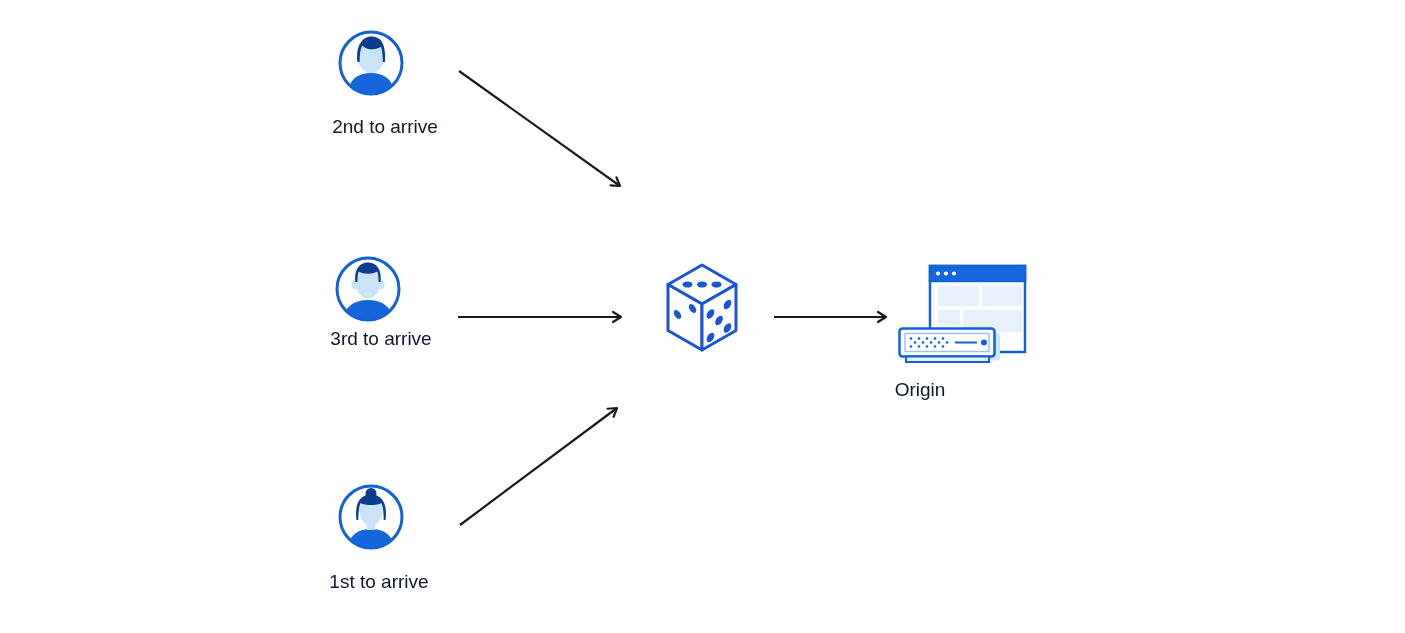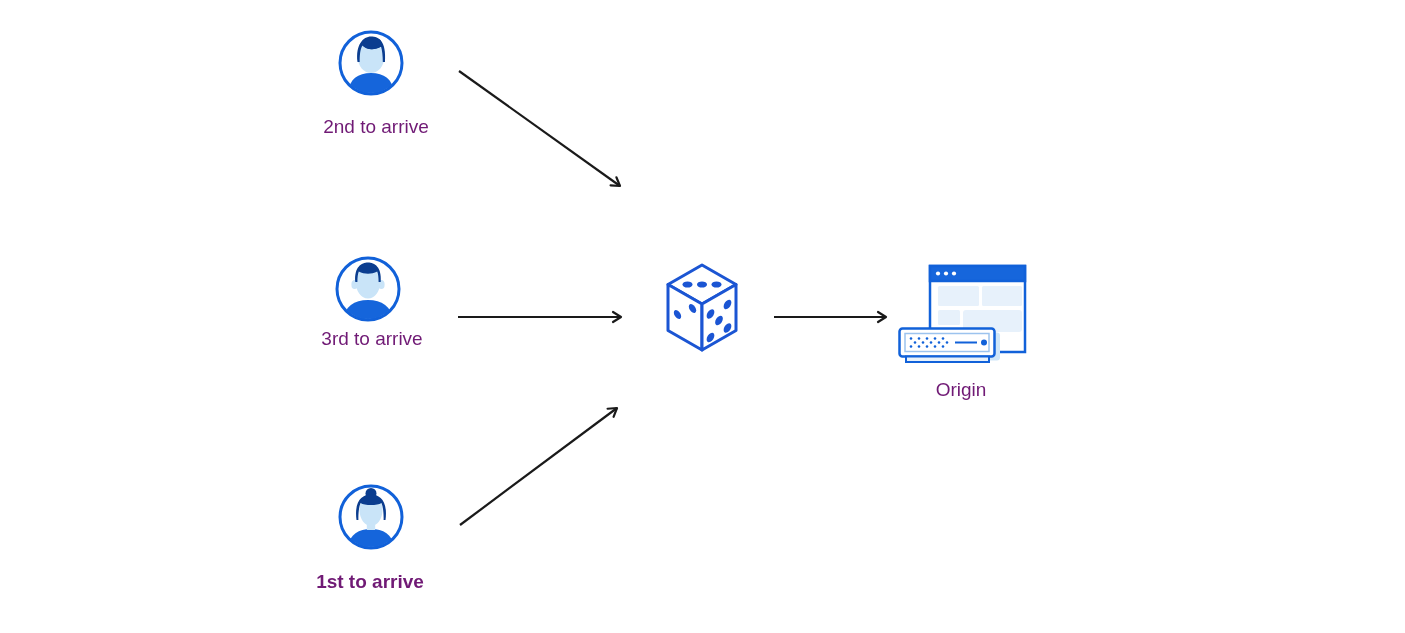--- a/index.html
+++ b/index.html
@@ -9,23 +9,24 @@
     background:#ffffff;
     overflow:hidden;
     font-family:"Liberation Sans", sans-serif;
   }
   .abs{position:absolute;}
   .node-label{
     position:absolute;
     transform:translateX(-50%);
     font-size:19px;
     line-height:22px;
-    color:#701a75;
+    color:#0f172a;
     white-space:nowrap;
     text-align:left;
+    margin-left:9px;
   }
   svg{display:block;}
   #arrow-layer{position:absolute;left:0;top:0;pointer-events:none;}
 </style>
 </head>
 <body>
 
 <div id="canvas">
 
   <svg id="arrow-layer" width="1405" height="633" viewBox="0 0 1405 633">
@@ -89,21 +90,21 @@
       <circle cx="33" cy="33" r="31" fill="#ffffff" stroke="#1161D9" stroke-width="3"></circle>
       <g clip-path="url(#cA3)">
         <path d="M10,66 C10,51 20,45 33,45 C46,45 56,51 56,66 Z" fill="#1565DB"></path>
         <rect x="28.8" y="35" width="8.4" height="11" fill="#C9E4F8"></rect>
         <circle cx="33" cy="9.5" r="5.5" fill="#0B3D8F"></circle>
         <path d="M33,13 C40,13 45,18.5 44.5,27 C44,35.5 39,42 33,42 C27,42 22,35.5 21.5,27 C21,18.5 26,13 33,13 Z" fill="#C9E4F8"></path>
         <path d="M18.5,36 C16,17 24,10.5 33,10.5 C42,10.5 50,17 47.5,36 L45.6,36 C45.8,29 45,22.5 43.4,19 C39.5,21.8 26.5,21.8 22.6,19 C21,22.5 20.2,29 20.4,36 Z" fill="#0B3D8F"></path>
       </g>
     </svg>
   </div>
-  <div class="node-label" style="left:370px;top:571px;font-weight:bold;">1st to arrive</div>
+  <div class="node-label" style="left:370px;top:571px;">1st to arrive</div>
 
   <div class="abs" style="left:665px;top:262px;width:74px;height:92px;">
     <svg width="74" height="92" viewBox="0 0 74 92">
       <g fill="#ffffff" stroke="#1B55D3" stroke-width="3" stroke-linejoin="round">
         <polygon points="37,3 71,22.5 37,42 3,22.5"></polygon>
         <polygon points="3,22.5 37,42 37,88 3,68.5"></polygon>
         <polygon points="37,42 71,22.5 71,68.5 37,88"></polygon>
       </g>
       <g fill="#1B55D3">
         <ellipse cx="22.5" cy="22.5" rx="5" ry="3.1"></ellipse>
@@ -156,15 +157,15 @@
           <circle cx="29" cy="82.5" r="1.3"></circle>
           <circle cx="37" cy="82.5" r="1.3"></circle>
           <circle cx="45" cy="82.5" r="1.3"></circle>
       </g>
       <line x1="57" y1="78.5" x2="79" y2="78.5" stroke="#1161D9" stroke-width="2"></line>
       <circle cx="86" cy="78.5" r="3" fill="#1161D9"></circle>
 
       <rect x="8" y="92.5" width="83" height="5.5" fill="#E7F1FB" stroke="#1161D9" stroke-width="2"></rect>
     </svg>
   </div>
-  <div class="node-label" style="left:961px;top:379px;">Origin</div>
+  <div class="node-label" style="left:911px;top:379px;">Origin</div>
 
 </div>
 
 </body></html>

